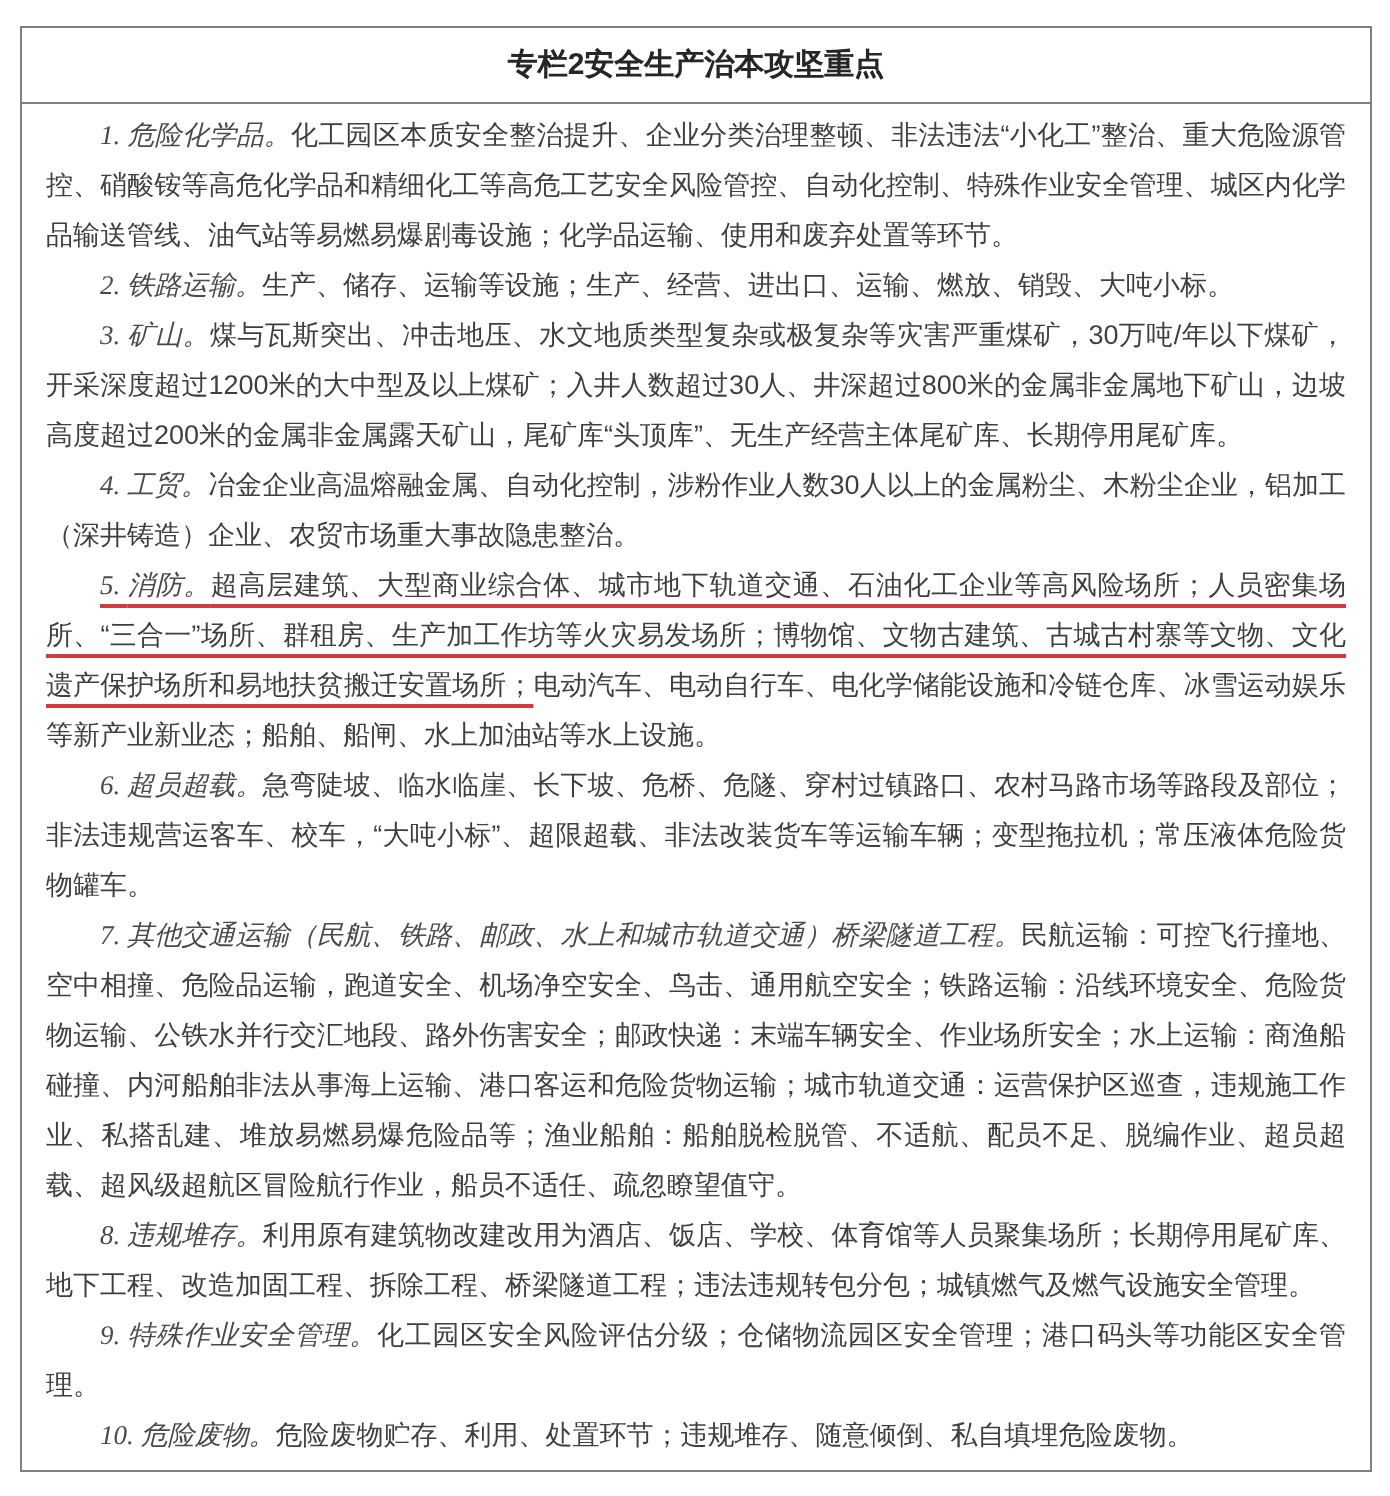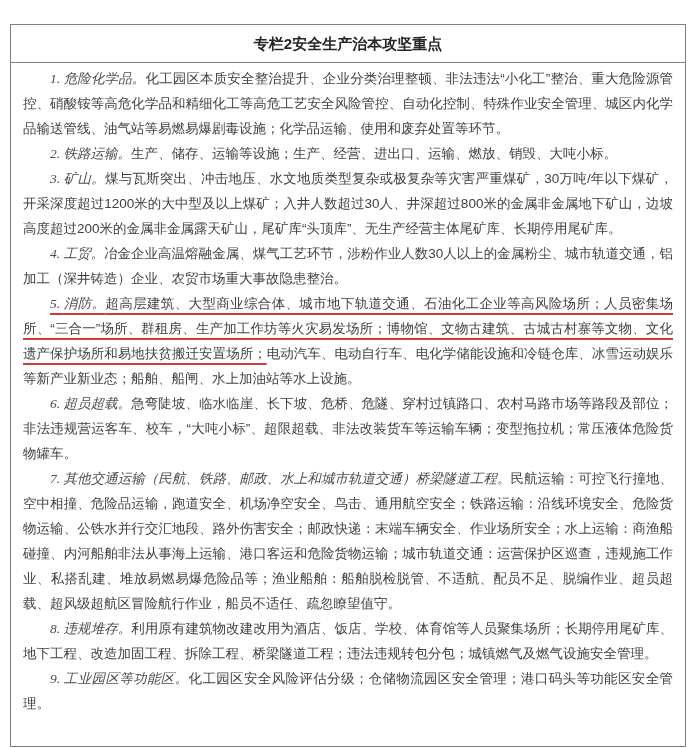--- a/index.html
+++ b/index.html
@@ -10,21 +10,21 @@
   body {
     width: 695px;
     height: 748px;
     position: relative;
     font-family: "Liberation Sans", sans-serif;
     color: #3f3f3f;
   }
   .panel {
     position: absolute;
     left: 10px;
-    top: 24px;
+    top: 13px;
     width: 674px;
     border: 1px solid #808080;
     background: #ffffff;
   }
   .title-row {
     height: 37px;
     line-height: 37px;
     text-align: center;
     font-size: 15px;
     font-weight: 700;
@@ -61,27 +61,28 @@
 <div class="panel">
   <div class="title-row">专栏2安全生产治本攻坚重点</div>
   <div class="content">
 
     <p class="item"><span class="cat">1. </span><span class="cat">危险化学品。</span><span>化工园区本质安全整治提升、企业分类治理整顿、非法违法“小化工”整治、重大危险源管控、硝酸铵等高危化学品和精细化工等高危工艺安全风险管控、自动化控制、特殊作业安全管理、城区内化学品输送管线、油气站等易燃易爆剧毒设施；化学品运输、使用和废弃处置等环节。</span></p>
 
     <p class="item"><span class="cat">2. </span><span class="cat">铁路运输。</span><span>生产、储存、运输等设施；生产、经营、进出口、运输、燃放、销毁、大吨小标。</span></p>
 
     <p class="item"><span class="cat">3. </span><span class="cat">矿山。</span><span>煤与瓦斯突出、冲击地压、水文地质类型复杂或极复杂等灾害严重煤矿，30万吨/年以下煤矿，开采深度超过1200米的大中型及以上煤矿；入井人数超过30人、井深超过800米的金属非金属地下矿山，边坡高度超过200米的金属非金属露天矿山，尾矿库“头顶库”、无生产经营主体尾矿库、长期停用尾矿库。</span></p>
 
-    <p class="item"><span class="cat">4. </span><span class="cat">工贸。</span><span>冶金企业高温熔融金属、煤气工艺环节，涉粉作业人数30人以上的金属粉尘、城市轨道交通，铝加工（深井铸造）企业、农贸市场重大事故隐患整治。</span></p>
+    <p class="item"><span class="cat">4. </span><span class="cat">工贸。</span><span>冶金企业高温熔融金属、自动化控制，涉粉作业人数30人以上的金属粉尘、木粉尘企业，铝加工（深井铸造）企业、农贸市场重大事故隐患整治。</span></p>
 
     <p class="item"><span class="ul-red"><span class="cat">5. </span><span class="cat">消防。</span><span>超高层建筑、大型商业综合体、城市地下轨道交通、石油化工企业等高风险场所；人员密集场所、“三合一”场所、群租房、生产加工作坊等火灾易发场所；博物馆、文物古建筑、古城古村寨等文物、文化遗产保护场所和易地扶贫搬迁安置场所；</span></span><span>电动汽车、电动自行车、电化学储能设施和冷链仓库、冰雪运动娱乐等新产业新业态；船舶、船闸、水上加油站等水上设施。</span></p>
 
     <p class="item"><span class="cat">6. </span><span class="cat">超员超载。</span><span>急弯陡坡、临水临崖、长下坡、危桥、危隧、穿村过镇路口、农村马路市场等路段及部位；非法违规营运客车、校车，“大吨小标”、超限超载、非法改装货车等运输车辆；变型拖拉机；常压液体危险货物罐车。</span></p>
 
     <p class="item"><span class="cat">7. </span><span class="cat">其他交通运输（民航、铁路、邮政、水上和城市轨道交通）桥梁隧道工程。</span><span>民航运输：可控飞行撞地、空中相撞、危险品运输，跑道安全、机场净空安全、鸟击、通用航空安全；铁路运输：沿线环境安全、危险货物运输、公铁水并行交汇地段、路外伤害安全；邮政快递：末端车辆安全、作业场所安全；水上运输：商渔船碰撞、内河船舶非法从事海上运输、港口客运和危险货物运输；城市轨道交通：运营保护区巡查，违规施工作业、私搭乱建、堆放易燃易爆危险品等；渔业船舶：船舶脱检脱管、不适航、配员不足、脱编作业、超员超载、超风级超航区冒险航行作业，船员不适任、疏忽瞭望值守。</span></p>
 
     <p class="item"><span class="cat">8. </span><span class="cat">违规堆存。</span><span>利用原有建筑物改建改用为酒店、饭店、学校、体育馆等人员聚集场所；长期停用尾矿库、地下工程、改造加固工程、拆除工程、桥梁隧道工程；违法违规转包分包；城镇燃气及燃气设施安全管理。</span></p>
 
-    <p class="item"><span class="cat">9. </span><span class="cat">工业园区等功能区。</span><span>化工园区安全风险评估分级；仓储物流园区安全管理；港口码头等功能区安全管理。</span></p>
+    <p class="item"><span class="cat">9. </span><span class="cat">特殊作业安全管理。</span><span>化工园区安全风险评估分级；仓储物流园区安全管理；港口码头等功能区安全管理。</span></p>
 
+    <p class="item"><span class="cat">10. </span><span class="cat">危险废物。</span><span>危险废物贮存、利用、处置环节；违规堆存、随意倾倒、私自填埋危险废物。</span></p>
 
   </div>
 </div>
 
 </body></html>

